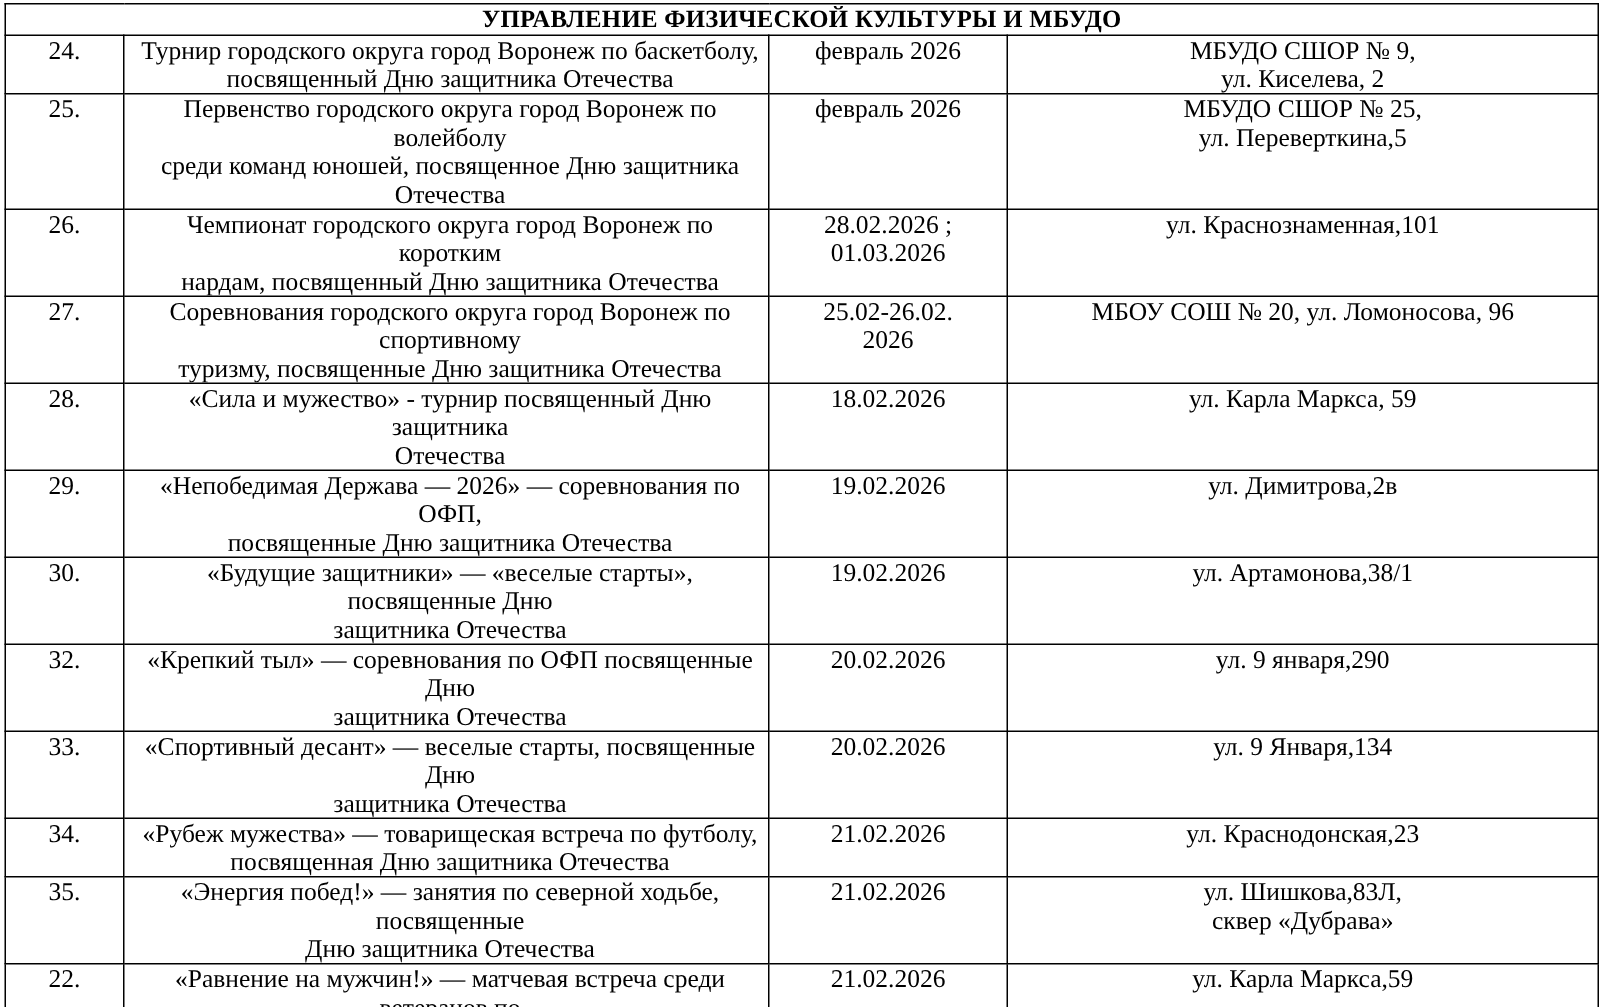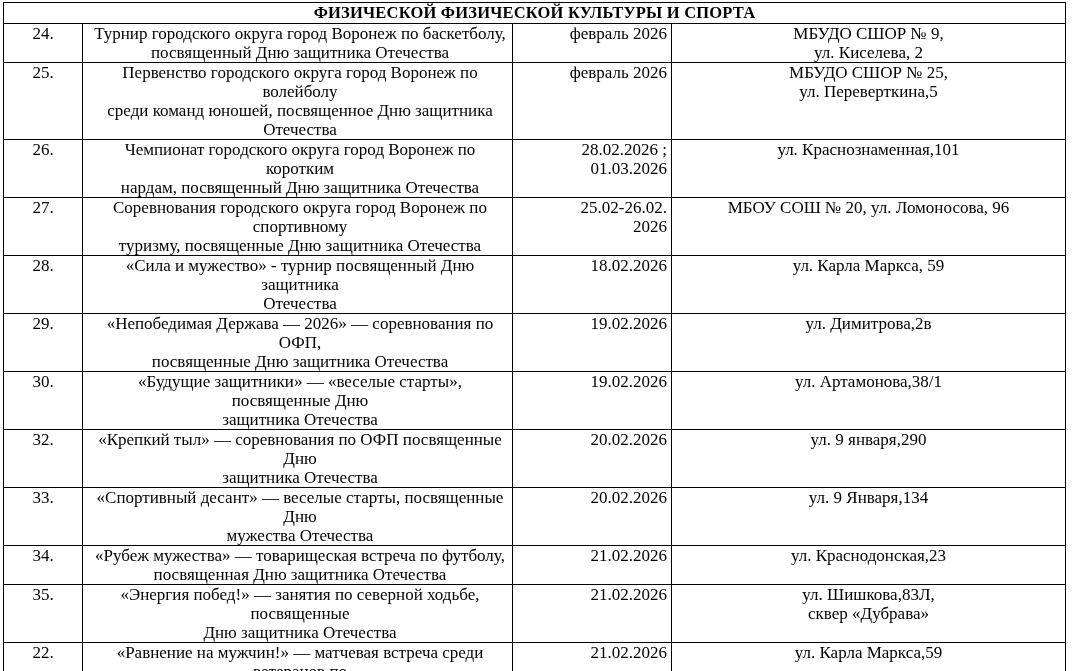--- a/index.html
+++ b/index.html
@@ -35,37 +35,37 @@
   td {
     vertical-align: top;
     font-size: 17px;
     line-height: 19px;
     padding: 0 4px;
     white-space: pre-line;
     overflow: hidden;
   }
   td.num  { text-align: center; }
   td.name { text-align: center; padding-left: 7px; padding-right: 2px; }
-  td.date { text-align: right; }
+  td.date { text-align: center; }
   td.loc  { text-align: center; }
 </style>
 </head>
 <body>
 
 <div class="doc">
   <table class="events">
     <colgroup>
       <col style="width:79px">
       <col style="width:430px">
       <col style="width:159px">
       <col style="width:394px">
     </colgroup>
     <thead>
       <tr>
-        <th class="title-cell" colspan="4">ФИЗИЧЕСКОЙ ФИЗИЧЕСКОЙ КУЛЬТУРЫ И СПОРТА</th>
+        <th class="title-cell" colspan="4">УПРАВЛЕНИЕ ФИЗИЧЕСКОЙ КУЛЬТУРЫ И МБУДО</th>
       </tr>
     </thead>
     <tbody>
   <tr class="data-row">
     <td class="num">24.</td>
     <td class="name">Турнир городского округа город Воронеж по баскетболу,
 посвященный Дню защитника Отечества</td>
     <td class="date">февраль 2026</td>
     <td class="loc">МБУДО СШОР № 9,
 ул. Киселева, 2</td>
@@ -127,21 +127,21 @@
     <td class="num">32.</td>
     <td class="name">«Крепкий тыл» — соревнования по ОФП посвященные Дню
 защитника Отечества</td>
     <td class="date">20.02.2026</td>
     <td class="loc">ул. 9 января,290</td>
   </tr>
 
   <tr class="data-row">
     <td class="num">33.</td>
     <td class="name">«Спортивный десант» — веселые старты, посвященные Дню
-мужества Отечества</td>
+защитника Отечества</td>
     <td class="date">20.02.2026</td>
     <td class="loc">ул. 9 Января,134</td>
   </tr>
 
   <tr class="data-row">
     <td class="num">34.</td>
     <td class="name">«Рубеж мужества» — товарищеская встреча по футболу,
 посвященная Дню защитника Отечества</td>
     <td class="date">21.02.2026</td>
     <td class="loc">ул. Краснодонская,23</td>

